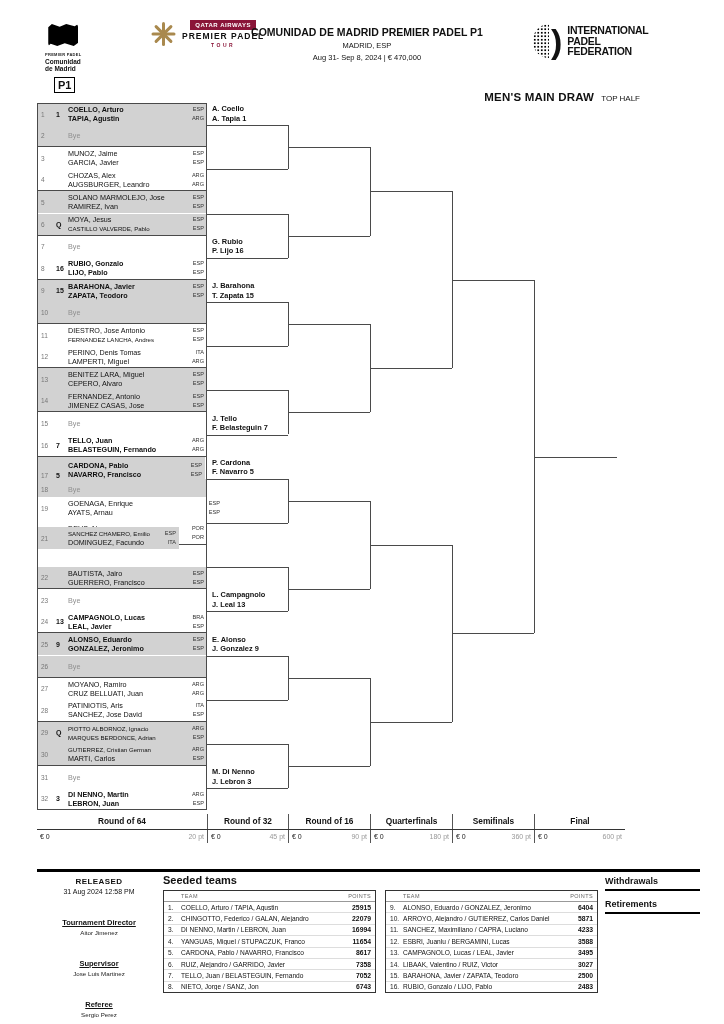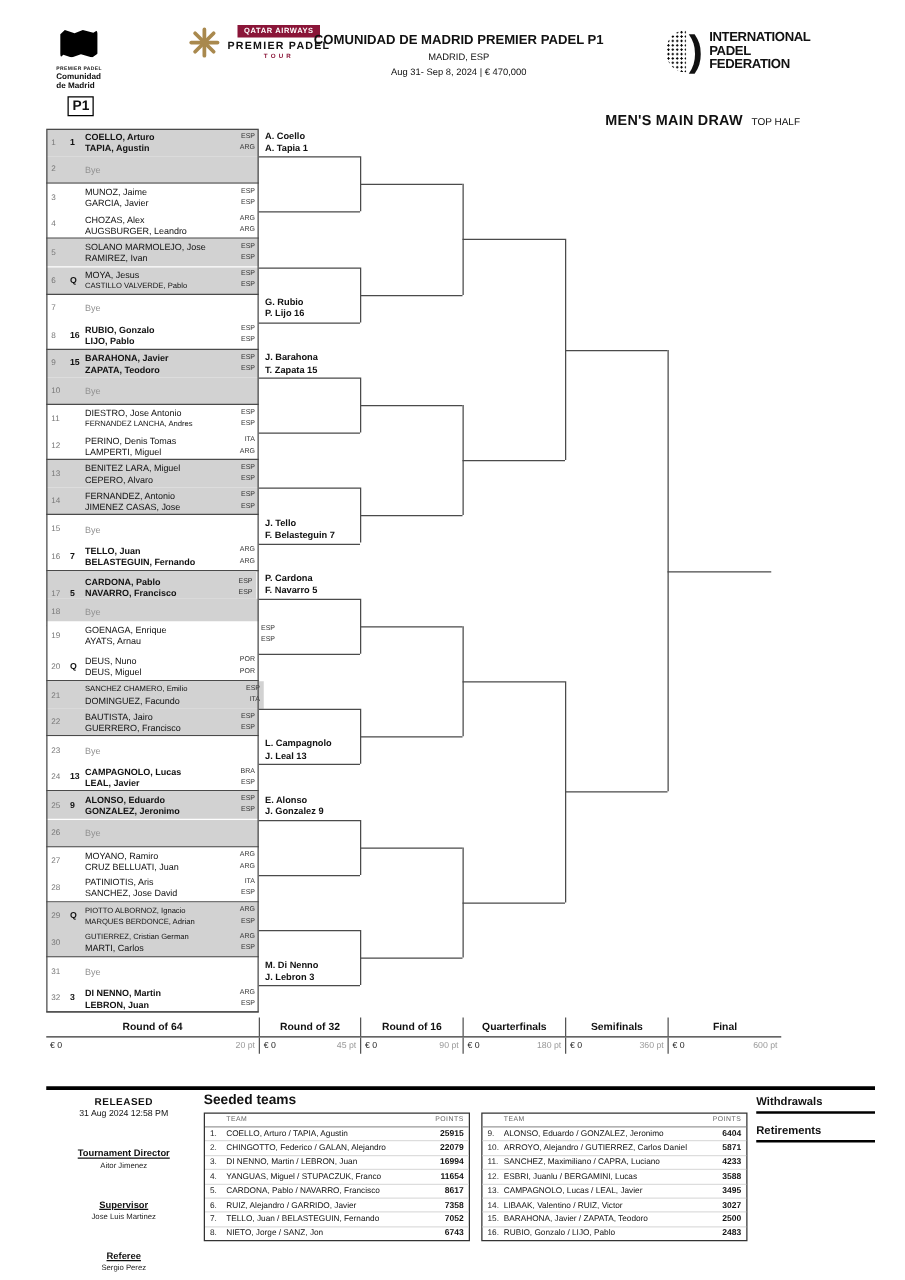--- a/index.html
+++ b/index.html
@@ -324,21 +324,21 @@
       <span class="slot-seed">Q</span>
       <div class="slot-names">
         <div class="nm">DEUS, Nuno</div>
         <div class="nm">DEUS, Miguel</div>
       </div>
       <div class="slot-ccs">
         <div class="cc">POR</div>
         <div class="cc">POR</div>
       </div>
     </div>
-    <div class="slot shaded" style="top: 545px; left: 37px; width: 174px; height: 22.1px;">
+    <div class="slot shaded" style="top: 527px; left: 37px; width: 142px; height: 22.1px;">
       <span class="slot-num">21</span>
       <span class="slot-seed"></span>
       <div class="slot-names">
         <div class="nm small">SANCHEZ CHAMERO, Emilio</div>
         <div class="nm">DOMINGUEZ, Facundo</div>
       </div>
       <div class="slot-ccs">
         <div class="cc">ESP</div>
         <div class="cc">ITA</div>
       </div>

